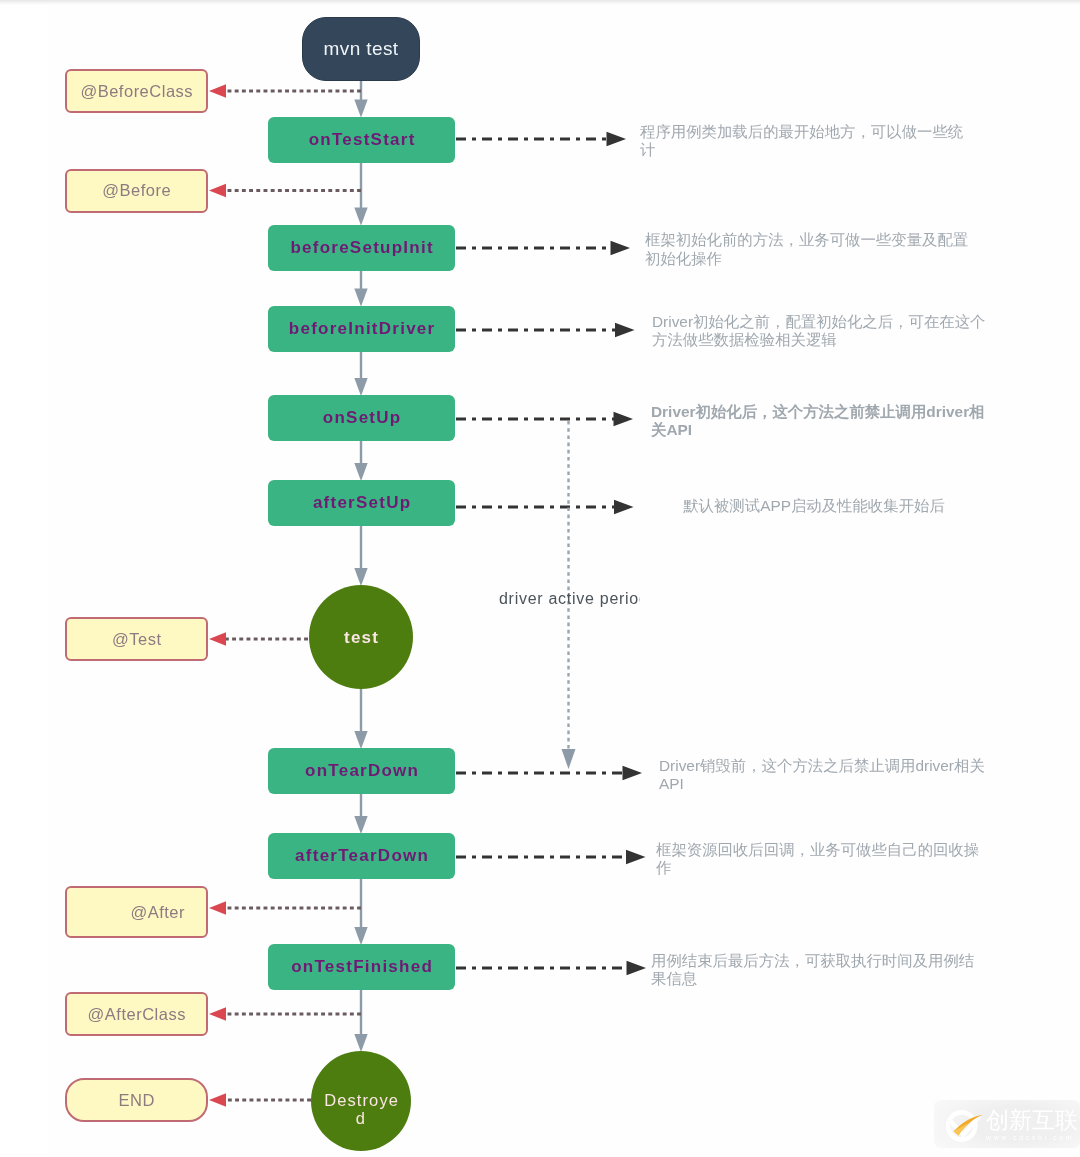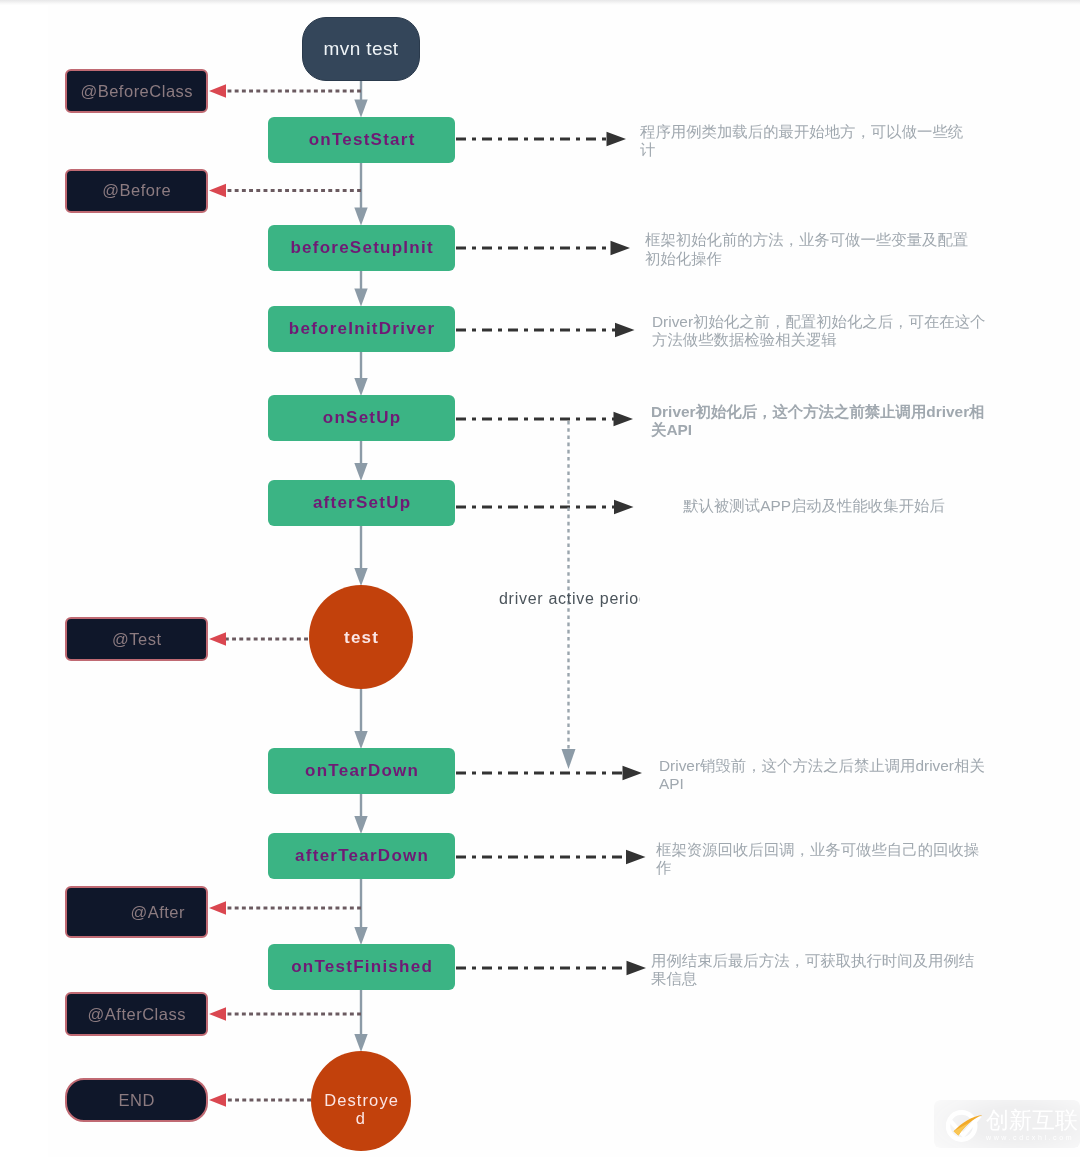--- a/index.html
+++ b/index.html
@@ -10,23 +10,23 @@
   .content-tint{position:absolute;left:48px;top:5px;width:1032px;height:1152px;background:#fefefe;}
   .topstrip{position:absolute;left:0;top:0;width:1080px;height:5px;
             background:linear-gradient(#e7e7e8,#fbfbfb 80%,#fdfdfd);}
   svg.layer{position:absolute;left:0;top:0;width:1080px;height:1157px;}
   .node{position:absolute;box-sizing:border-box;display:flex;align-items:center;
         justify-content:center;text-align:center;}
   .green{background:#3bb484;border-radius:6px;color:#701a75;font-weight:bold;
          font-size:17px;letter-spacing:1.25px;text-indent:1.25px;}
   .navy{background:#34465a;border:1.5px solid #2a3a4c;border-radius:24px;color:#eff4f7;
         font-size:19px;letter-spacing:.4px;box-sizing:border-box;}
-  .redcircle{border-radius:50%;background:#c2410c;color:#fbe5e5;font-weight:bold;
+  .redcircle{border-radius:50%;background:#4d7c0f;color:#fbe5e5;font-weight:bold;
              font-size:17px;letter-spacing:1.25px;line-height:21px;text-indent:1.25px;}
-  .anno{border:2.4px solid #c06a73;border-radius:6px;background:#0f172a;color:#8c7b80;
+  .anno{border:2.4px solid #c06a73;border-radius:6px;background:#fef9c3;color:#8c7b80;
         font-size:16.5px;letter-spacing:.5px;text-indent:.5px;}
   .desc{position:absolute;color:#a0a8af;font-size:15.4px;line-height:18.5px;text-align:left;}
   .periodlabel{position:absolute;color:#4b545b;font-size:16px;white-space:nowrap;
                overflow:hidden;letter-spacing:.72px;}
   .wm-panel{position:absolute;left:934px;top:1100px;width:146px;height:48px;
             background:#efeff0;border-radius:6px;
             -webkit-mask-image:radial-gradient(125px 50px at 58% 50%,#000 35%,transparent 100%);
             mask-image:radial-gradient(125px 50px at 58% 50%,#000 35%,transparent 100%);}
   .wm{position:absolute;display:flex;align-items:flex-start;}
   .wm-text{font-size:23px;line-height:25px;color:#ffffff;letter-spacing:0px;

